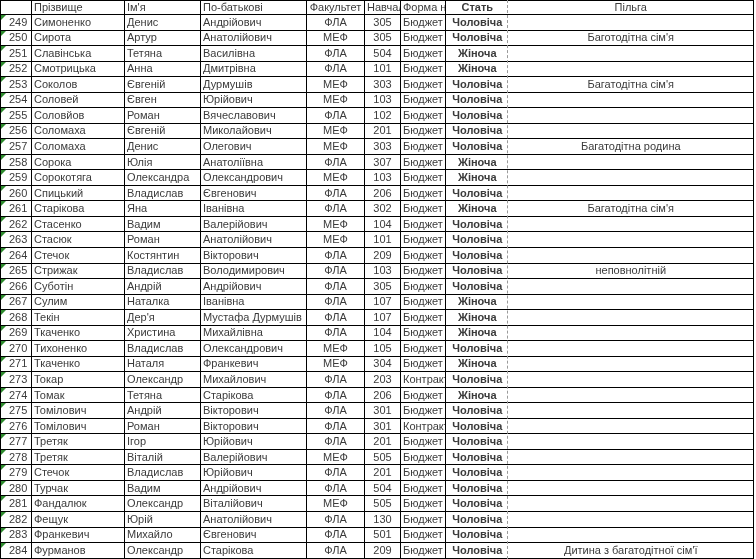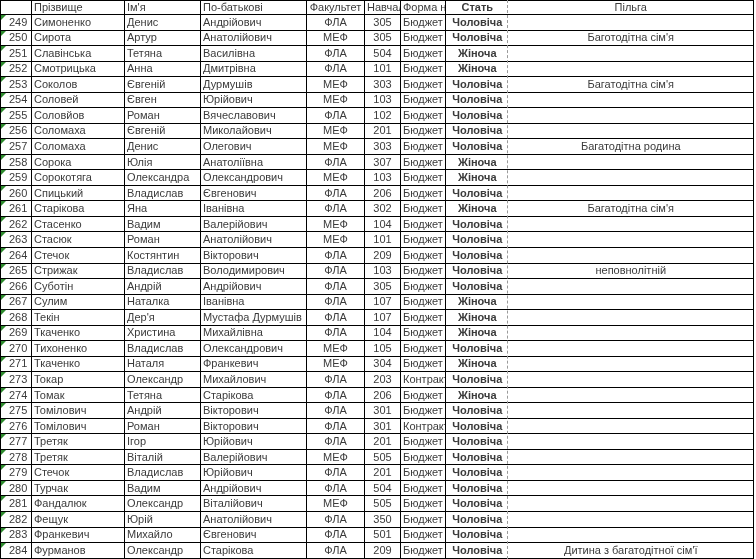--- a/index.html
+++ b/index.html
@@ -430,21 +430,21 @@
           <td class="col-g">Бюджет</td>
           <td class="col-h">Чоловіча</td>
           <td class="col-i"></td>
         </tr>
         <tr>
           <td class="col-a"><span class="tri"></span>282</td>
           <td class="col-b">Фещук</td>
           <td class="col-c">Юрій</td>
           <td class="col-d">Анатолійович</td>
           <td class="col-e">ФЛА</td>
-          <td class="col-f">350</td>
+          <td class="col-f">130</td>
           <td class="col-g">Бюджет</td>
           <td class="col-h">Чоловіча</td>
           <td class="col-i"></td>
         </tr>
         <tr>
           <td class="col-a"><span class="tri"></span>283</td>
           <td class="col-b">Франкевич</td>
           <td class="col-c">Михайло</td>
           <td class="col-d">Євгенович</td>
           <td class="col-e">ФЛА</td>

